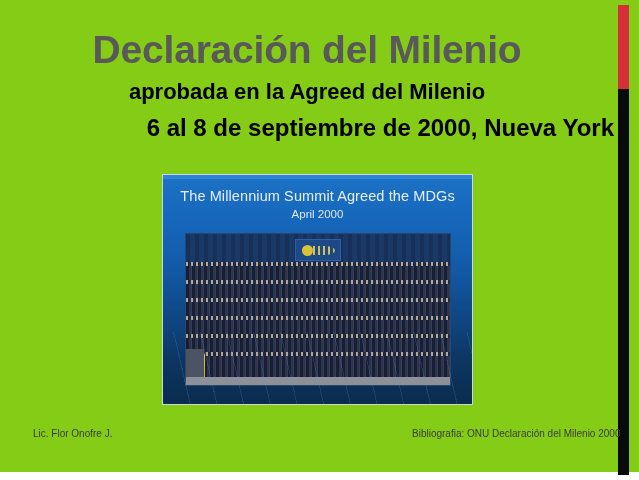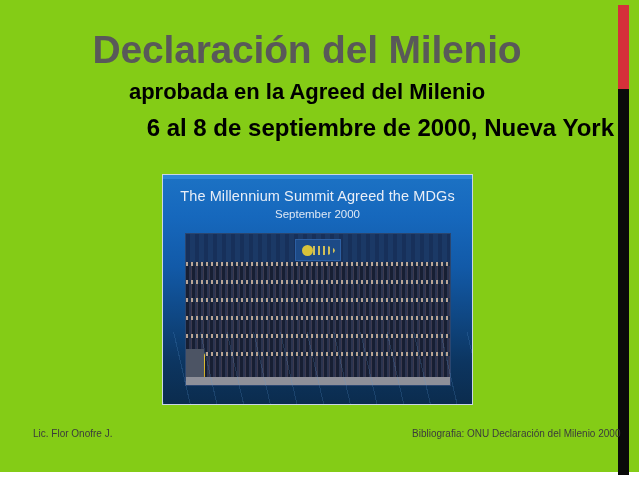--- a/index.html
+++ b/index.html
@@ -284,21 +284,21 @@
   <div id="title-block">
     <div id="page-title">Declaración del Milenio</div>
     <div id="subtitle-1">aprobada en la Agreed del Milenio</div>
     <div id="subtitle-2">6 al 8 de septiembre de 2000, Nueva York</div>
   </div>
 
   <div id="summit-image">
     <div id="summit-image-topband"></div>
 
     <div id="summit-headline">The Millennium Summit Agreed the MDGs</div>
-    <div id="summit-subhead">September 2000</div>
+    <div id="summit-subhead">April 2000</div>
 
     <div id="group-photo">
       <div id="photo-backdrop"></div>
       <div id="photo-un-emblem"></div>
 
       <div class="crowd-row" id="crowd-r1">
         <div class="head-strip"></div>
         <div class="body-strip"></div>
       </div>
       <div class="crowd-row" id="crowd-r2">

